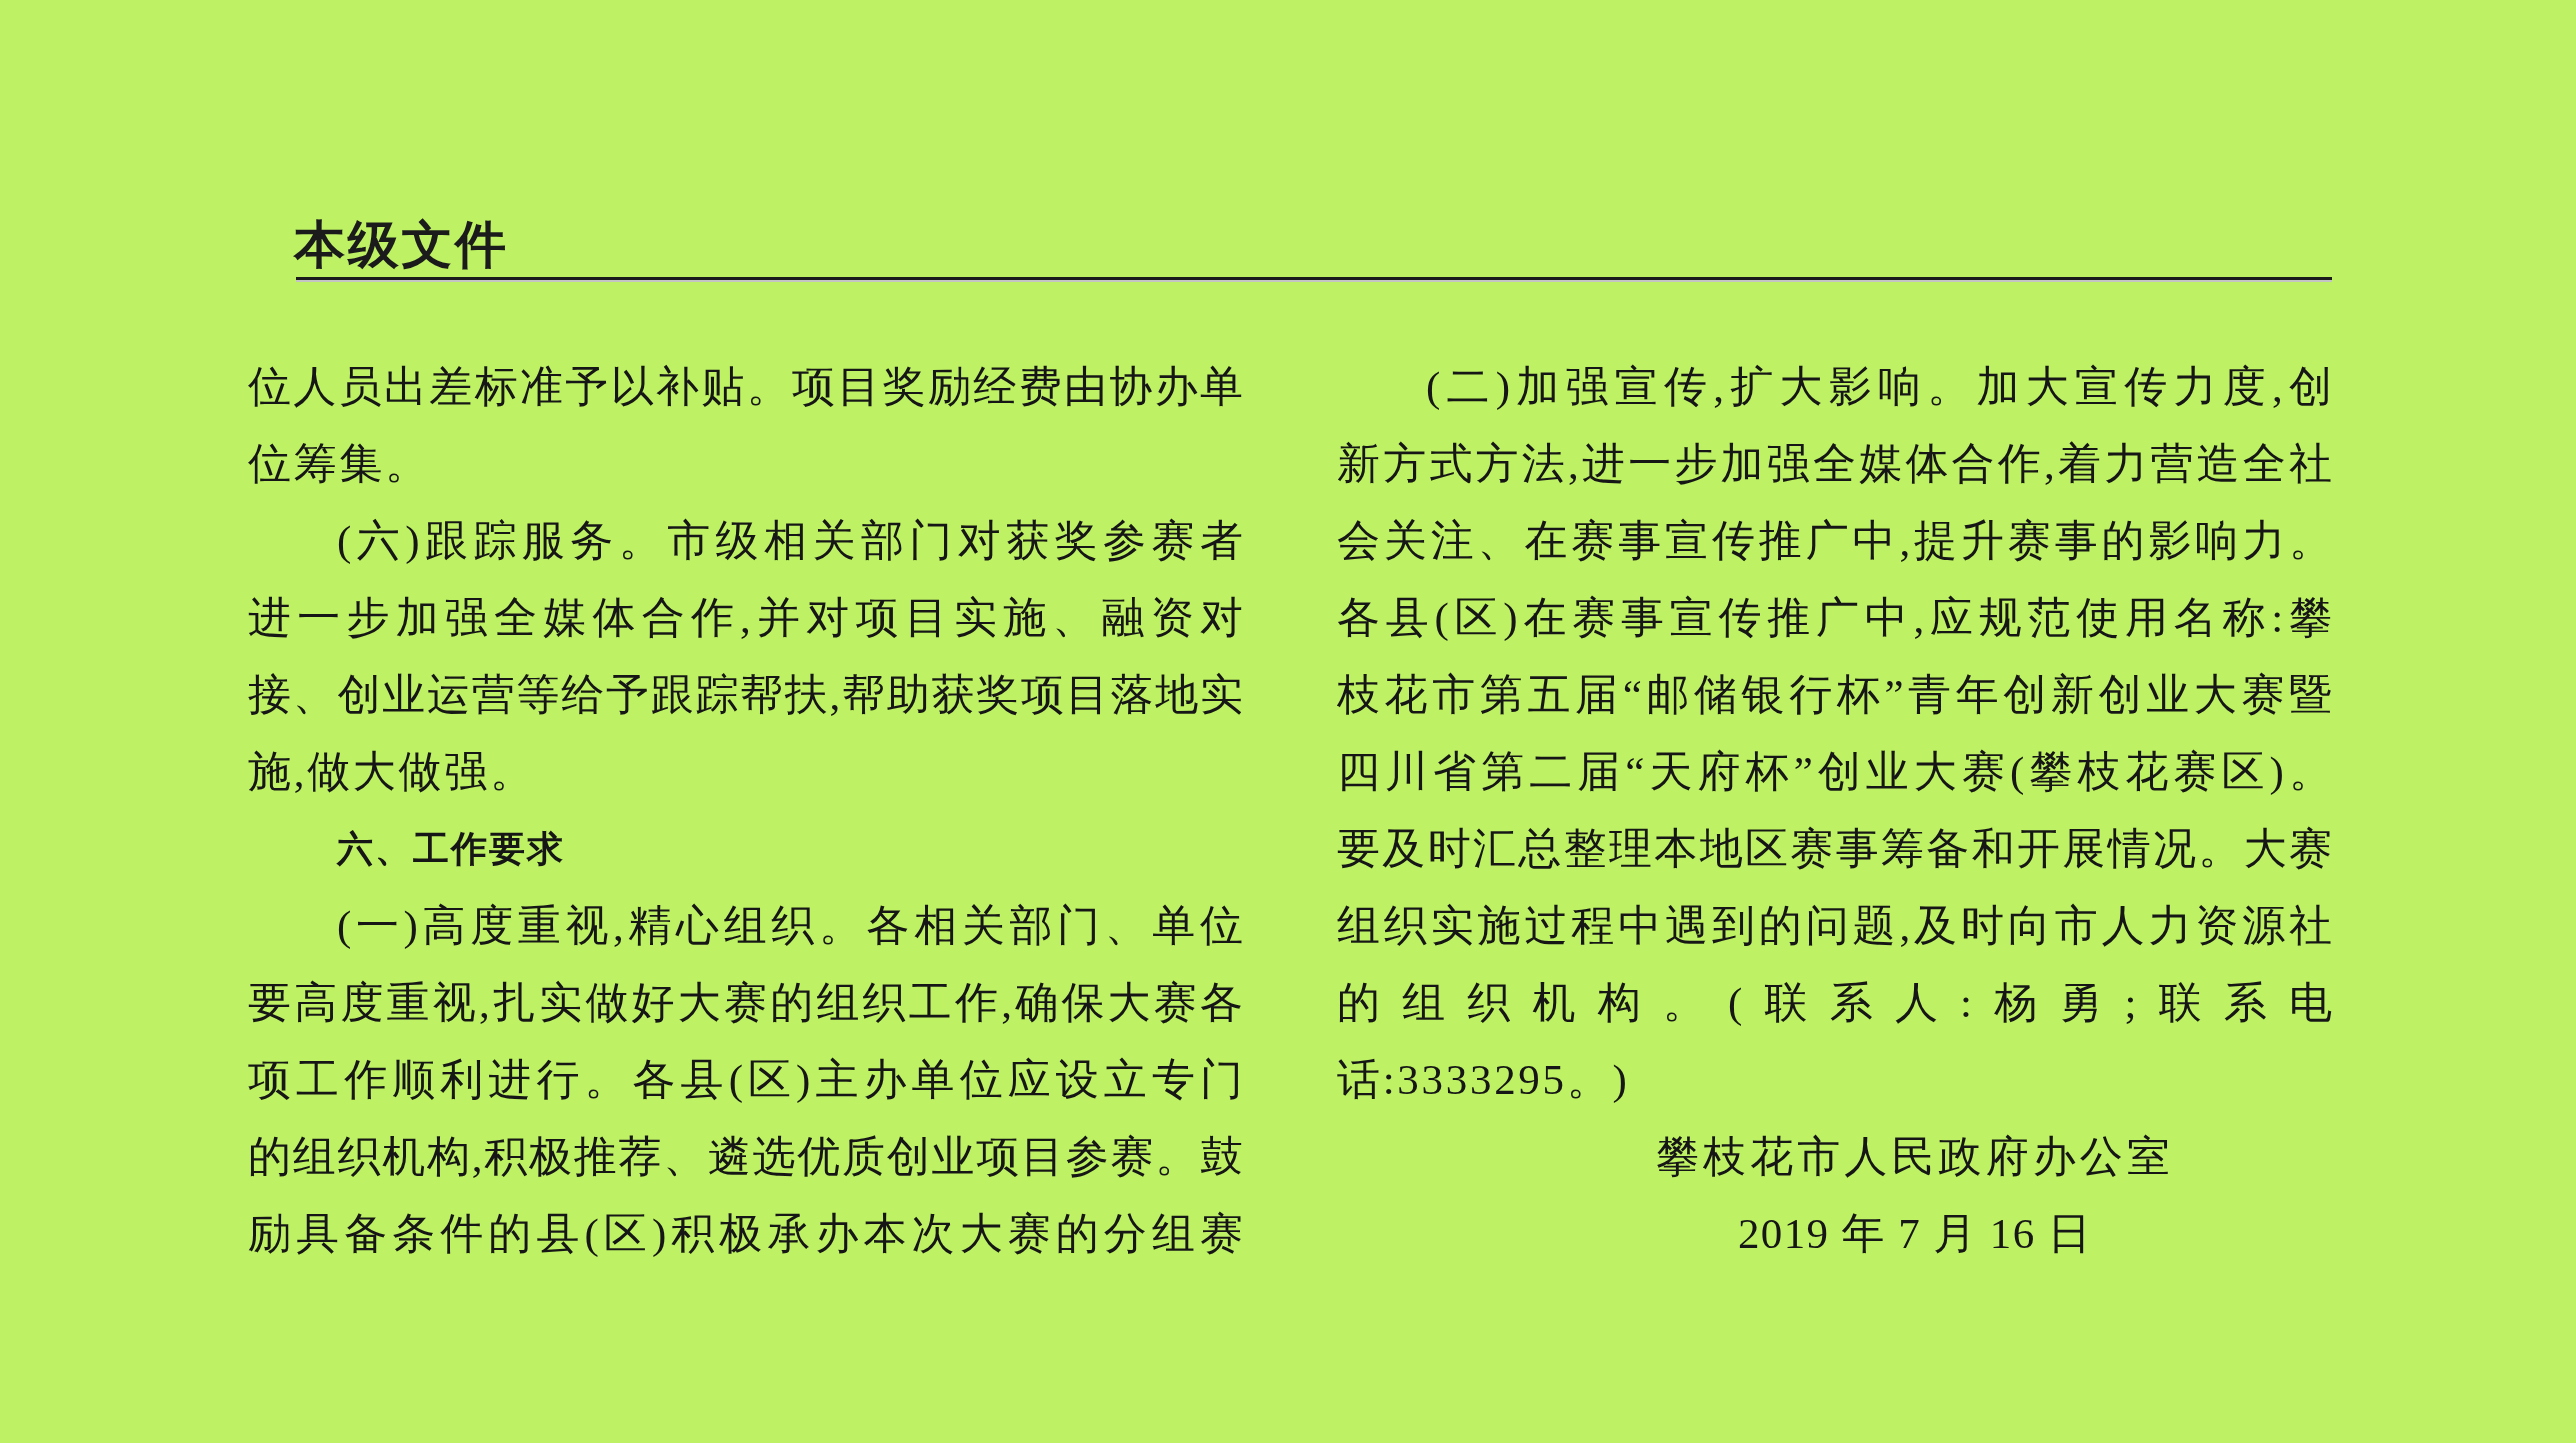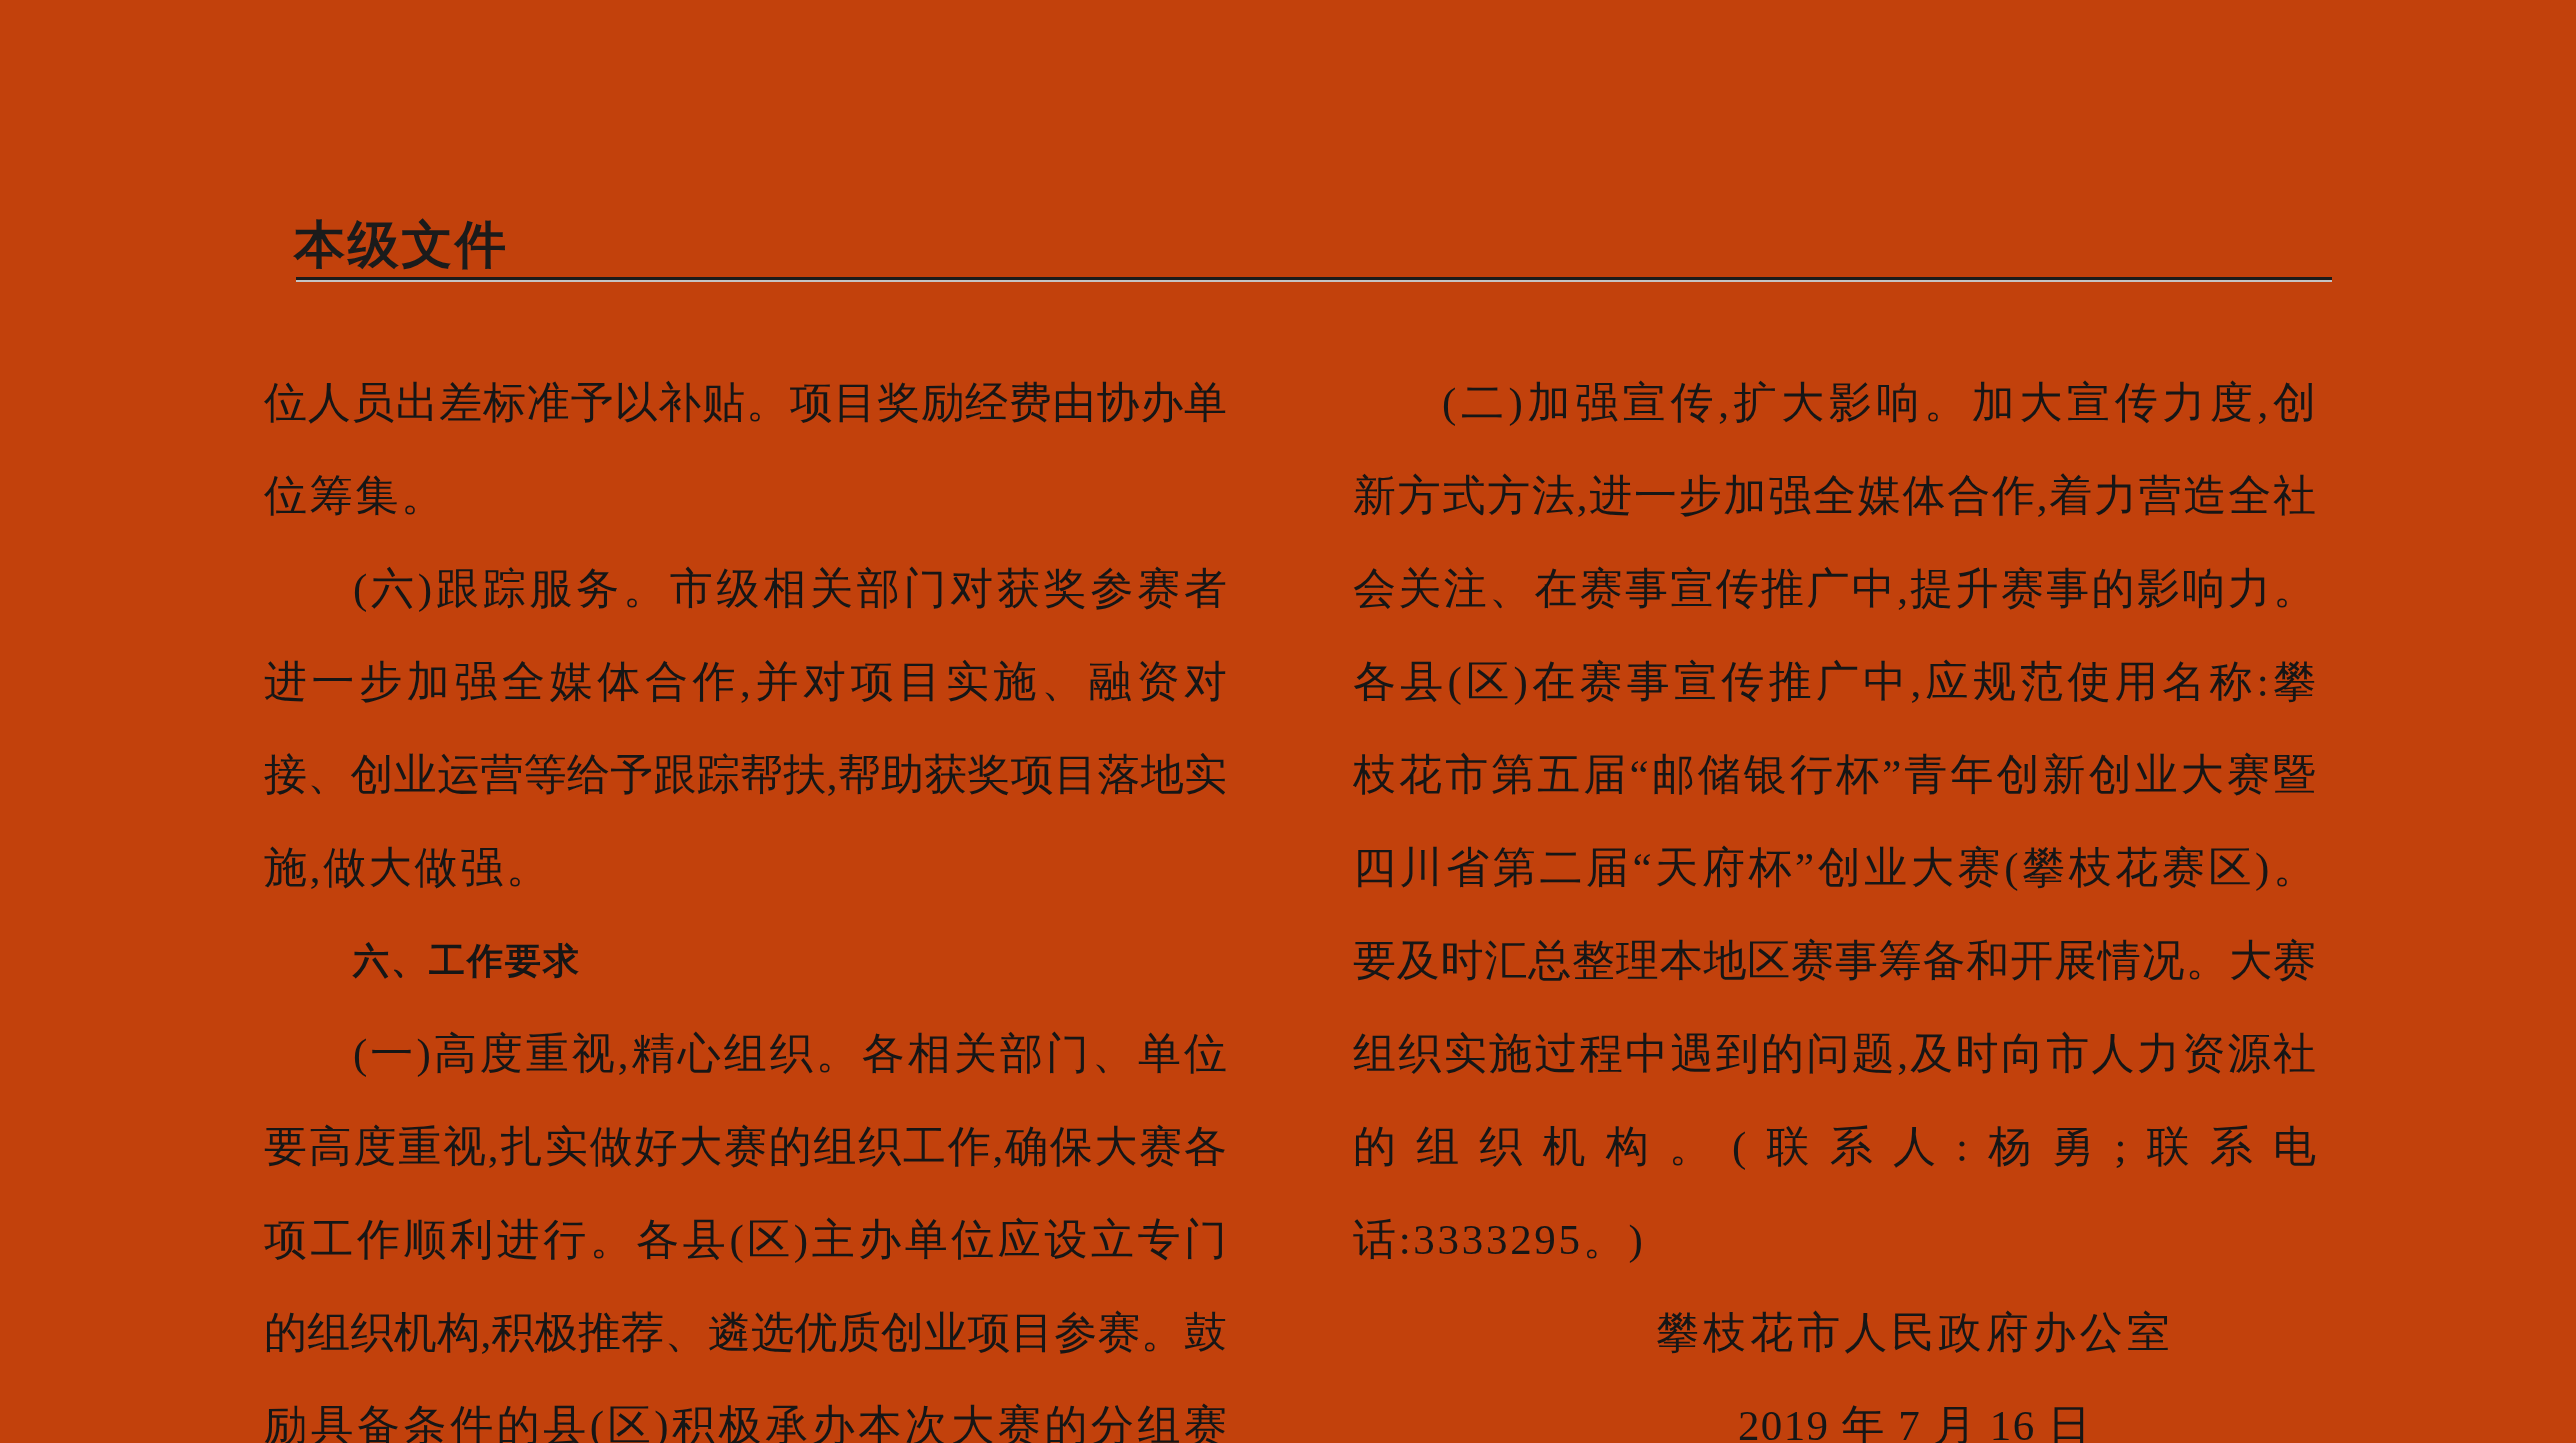--- a/index.html
+++ b/index.html
@@ -11,21 +11,21 @@
     height: 1443px;
     background: #ffffff;
     font-family: "Liberation Serif", serif;
     color: #161616;
   }
   .page {
     position: relative;
     width: 2576px;
     height: 1443px;
     overflow: hidden;
-    background: #c2410c;
+    background: #bef264;
   }
   .page-title {
     position: absolute;
     left: 294px;
     top: 213px;
     margin: 0;
     font-family: "Liberation Sans", sans-serif;
     font-weight: 700;
     font-size: 51px;
     line-height: 63px;
@@ -42,21 +42,21 @@
     border-bottom: 2px solid #c4c4c4;
   }
   .col {
     position: absolute;
     top: 348px;
     width: 995px;
   }
   .col-left  { left: 248px; }
   .col-right { left: 1337px; }
   .ln {
-    margin: 16px;
+    margin: 0;
     height: 77px;
     line-height: 77px;
     font-size: 43px;
     letter-spacing: 0;
     color: #161616;
   }
   .fill {
     text-align: justify;
     text-align-last: justify;
     text-justify: inter-character;

